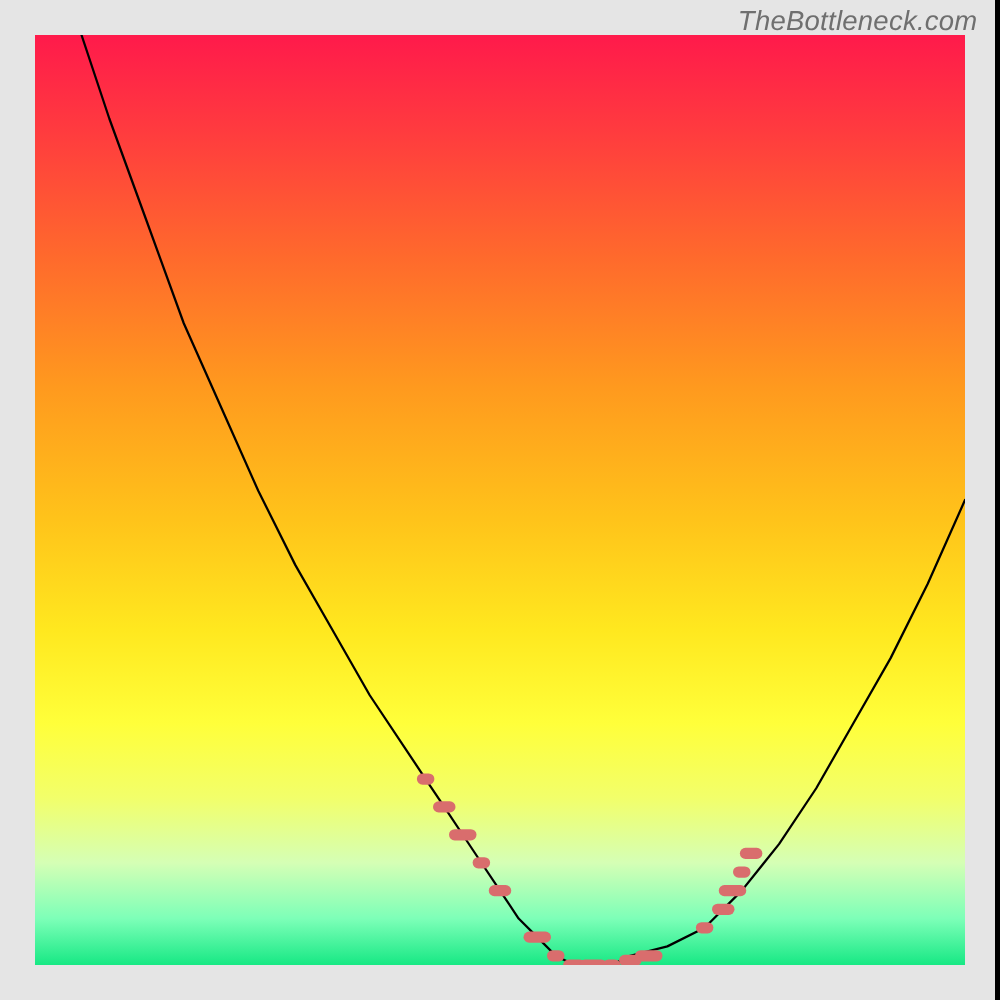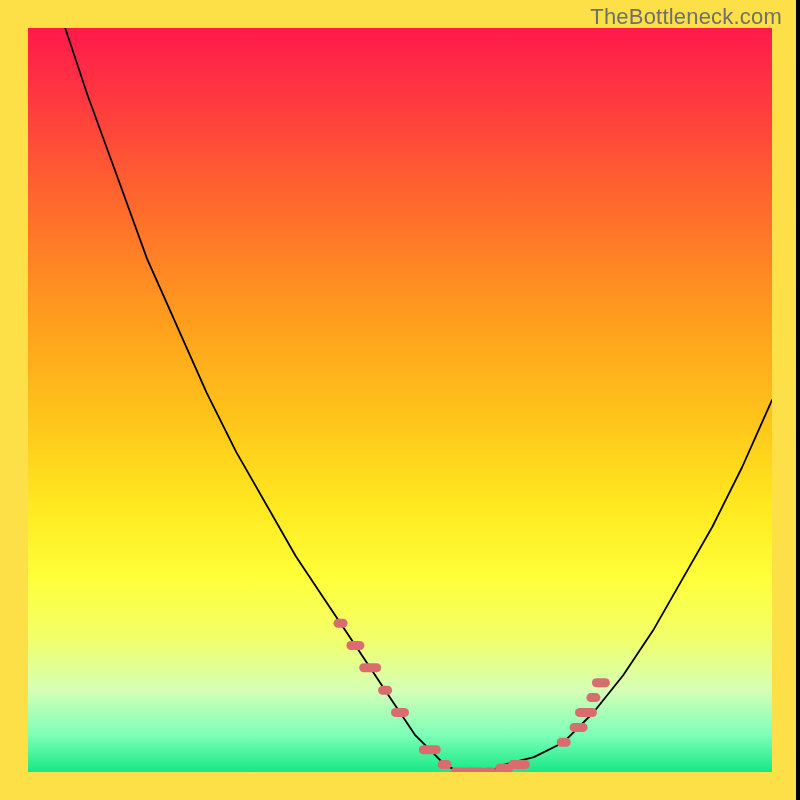--- a/index.html
+++ b/index.html
@@ -8,21 +8,22 @@
     width: 800px;
     height: 800px;
     background: #000;
     overflow: hidden;
     font-family: Arial, Helvetica, sans-serif;
   }
   .stage {
     position: relative;
     width: 796px;
     height: 800px;
-    background: #fde047;
+    background: #e5e5e5;
+    font-style: italic;
   }
   .plot {
     position: absolute;
     left: 28px;
     top: 28px;
     width: 744px;
     height: 744px;
     background: linear-gradient(
       to bottom,
       #ff1a4b 0%,

